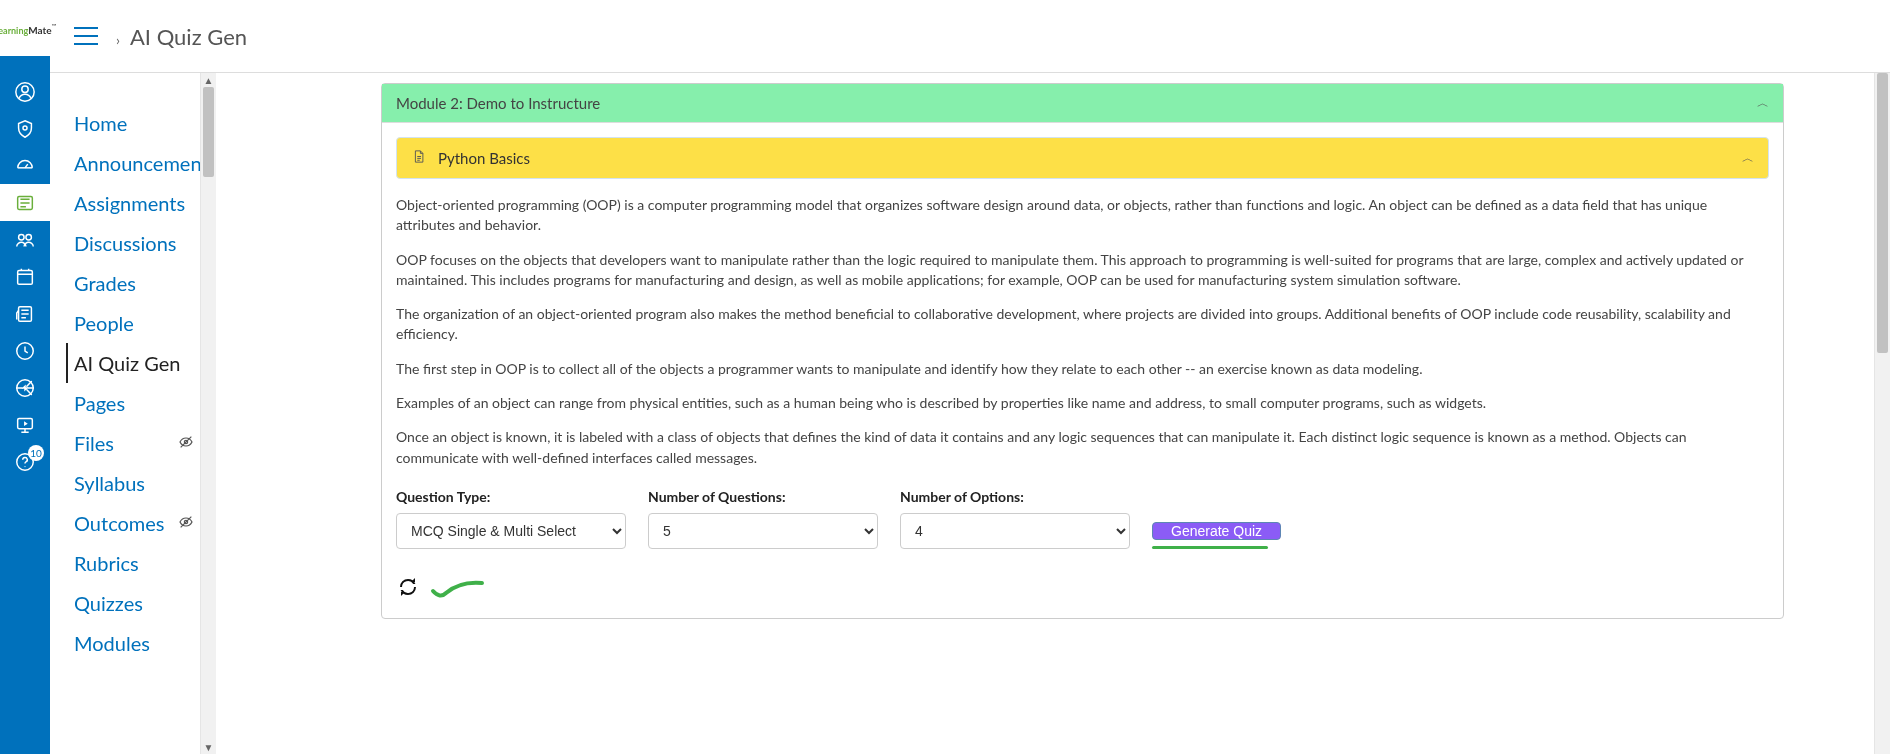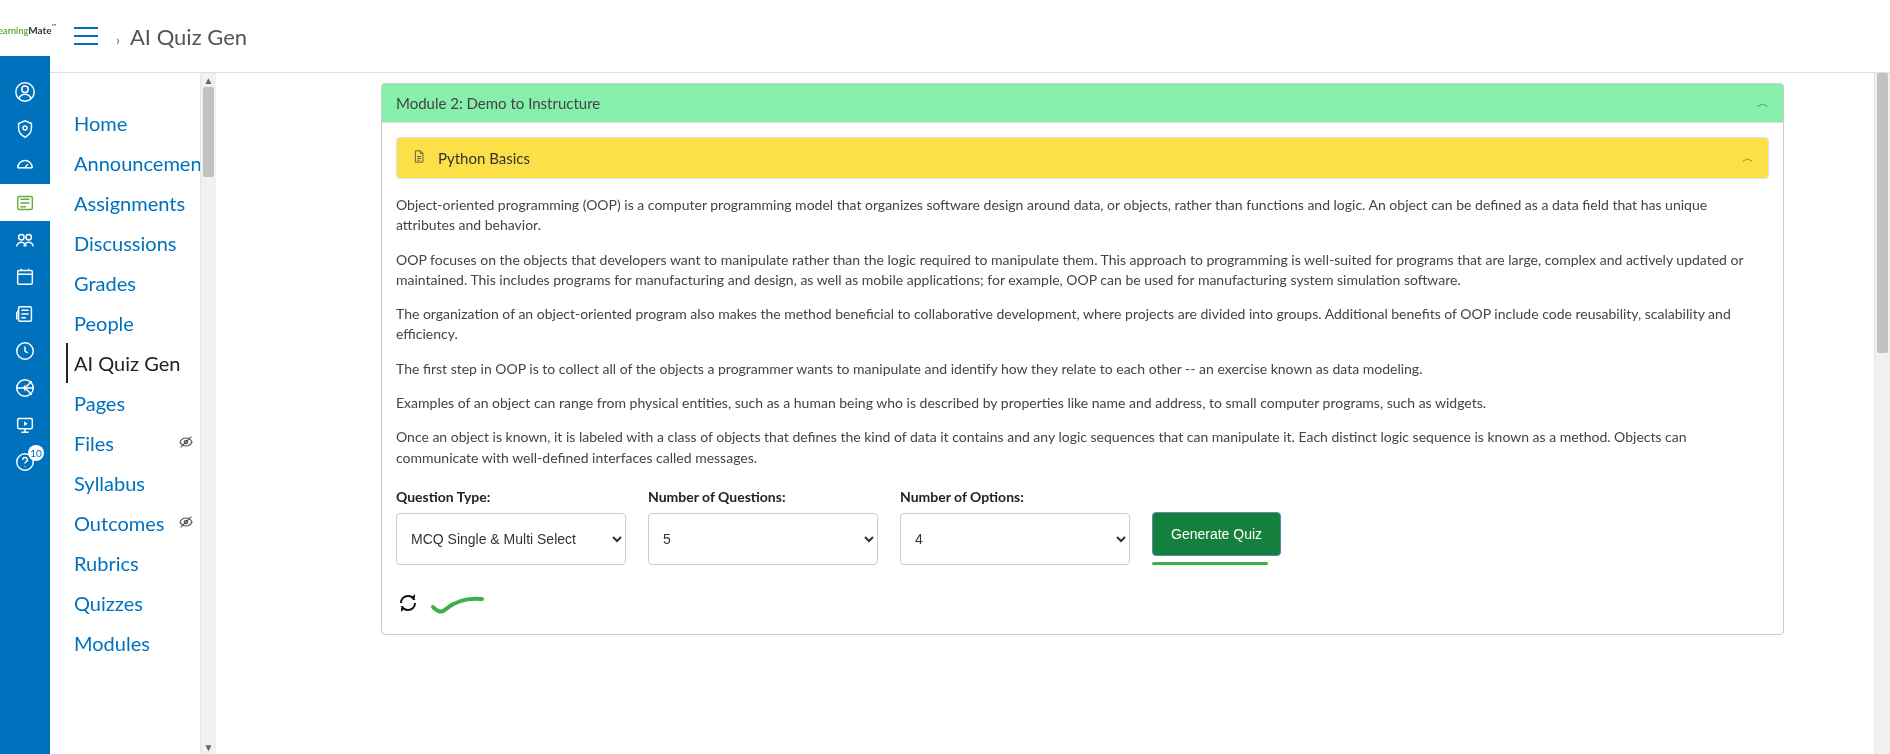--- a/index.html
+++ b/index.html
@@ -54,22 +54,22 @@
     .topic-bar .left svg { width: 15px; height: 17px; stroke: #555; fill: none; stroke-width: 1.5; }
     .chevron { font-size: 12px; color: #555; }
 
     .passage { padding: 16px 0 6px 0; }
     .passage p { font-size: 14px; color: #444; margin-bottom: 14px; line-height: 1.45; }
     .passage p strong, .form-instruct { font-weight: bold; color: #222; }
     .form-instruct { font-size: 14px; margin-bottom: 16px; }
 
     .form-row { display: flex; gap: 22px; align-items: flex-end; flex-wrap: wrap; }
     .form-col label { display: block; font-size: 14px; font-weight: bold; color: #222; margin-bottom: 8px; }
-    .form-col select { width: 230px; height: 52px; border: 1px solid #ccc; border-radius: 4px; padding: 0 10px; font-size: 14px; color: #333; background: #fff; }
-    .btn-gen { height: 44px; background: #15803d; border: 1px solid #5d86b4; color: #fff; padding: 0 18px; border-radius: 4px; font-size: 14px; cursor: pointer; }
+    .form-col select { width: 230px; height: 36px; border: 1px solid #ccc; border-radius: 4px; padding: 0 10px; font-size: 14px; color: #333; background: #fff; }
+    .btn-gen { height: 18px; background: #8b5cf6; border: 1px solid #5d86b4; color: #fff; padding: 0 18px; border-radius: 4px; font-size: 14px; cursor: pointer; }
     .generate-wrap { display: flex; flex-direction: column; }
     .generate-underline { height: 3px; background: #3fb049; margin-top: 6px; border-radius: 2px; width: 116px; }
 
     .spinner-row { margin-top: 26px; display: flex; align-items: center; gap: 10px; }
     .spinner-row .cycle { color: #111; font-size: 22px; }
     .spinner-row .check { width: 55px; }
     .spinner-row .check svg path { stroke: #3fb049; stroke-width: 4; fill: none; stroke-linecap: round; }
   </style>
 </head>
 <body>

